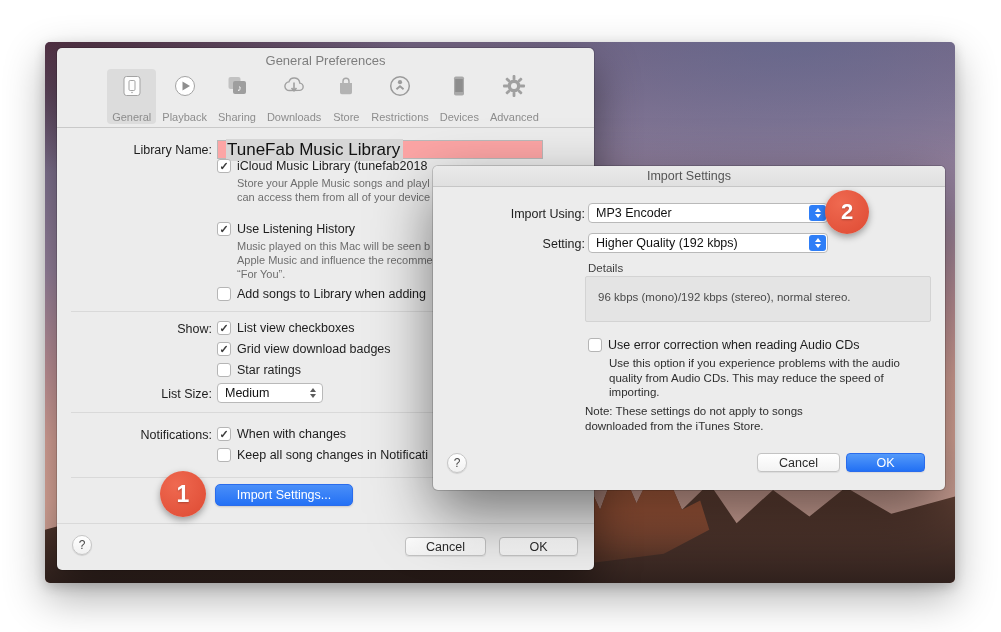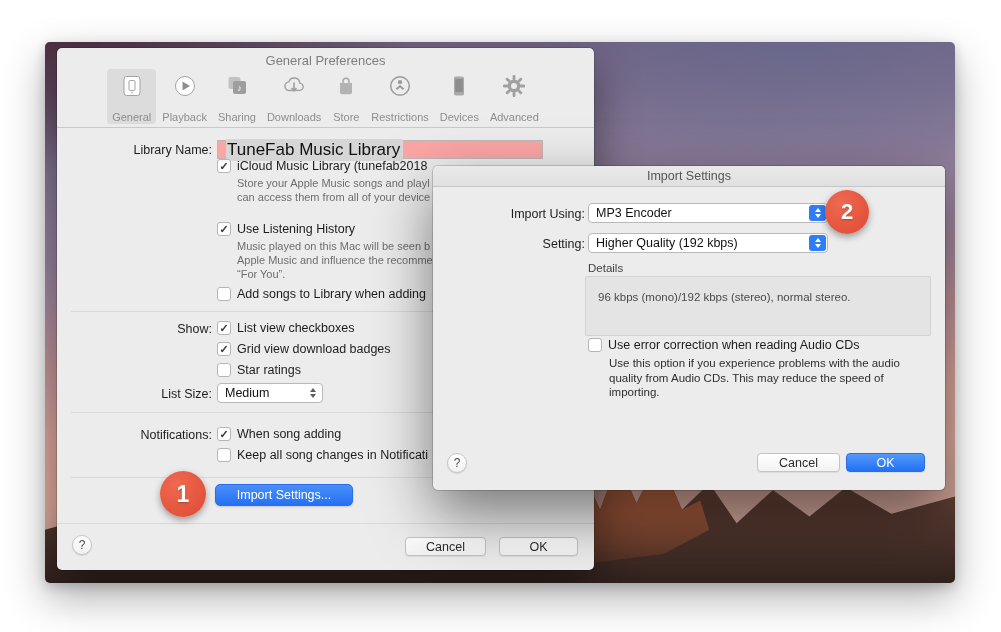--- a/index.html
+++ b/index.html
@@ -277,21 +277,21 @@
           <span class="tri-up"></span>
           <span class="tri-dn"></span>
         </span>
     </div>
 
     <div class="sep" style="left:14px; right:0; top:364px;"></div>
 
     <div class="flabel" style="left:5px; top:380px;">Notifications:</div>
     <div class="cb-row" style="left:160px; top:379px;">
       <span class="checkbox checked"></span>
-      <span class="lbl">When song adding</span>
+      <span class="lbl">When with changes</span>
     </div>
     <div class="cb-row" style="left:160px; top:400px;">
       <span class="checkbox"></span>
       <span class="lbl">Keep all song changes in Notificati</span>
     </div>
 
     <div class="sep" style="left:14px; right:0; top:429px;"></div>
 
     <div class="btn-import" style="left:158px; top:436px; width:138px;">Import Settings...</div>
 
@@ -319,30 +319,31 @@
     <div class="flabel" style="left:2px; top:71px;">Setting:</div>
     <div class="select" style="left:155px; top:67px; width:240px;">
       <span>Higher Quality (192 kbps)</span>
       <span class="stepper blue">
           <span class="tri-up"></span>
           <span class="tri-dn"></span>
         </span>
     </div>
 
     <div class="details-lbl" style="left:155px; top:96px;">Details</div>
-    <div class="details-box" style="left:152px; top:110px; width:346px; height:60px;">
+    <div class="details-box" style="left:152px; top:110px; width:346px; height:46px;">
       <span>96 kbps (mono)/192 kbps (stereo), normal stereo.</span>
     </div>
 
     <div class="cb-row" style="left:155px; top:172px;">
       <span class="checkbox"></span>
       <span class="lbl">Use error correction when reading Audio CDs</span>
     </div>
     <div class="ddesc" style="left:176px; top:190px; width:310px;">Use this option if you experience problems with the audio quality from Audio CDs. This may reduce the speed of importing.</div>
 
+    <div class="ddesc" style="left:152px; top:238px; width:272px;">Note: These settings do not apply to songs downloaded from the iTunes Store.</div>
 
     <div class="help" style="left:14px; top:287px;">?</div>
     <div class="btn" style="left:324px; top:287px; width:83px;">Cancel</div>
     <div class="btn primary" style="left:413px; top:287px; width:79px;">OK</div>
   </section>
 
   <div class="badge badge1">1</div>
   <div class="badge badge2">2</div>
 </div>
 

